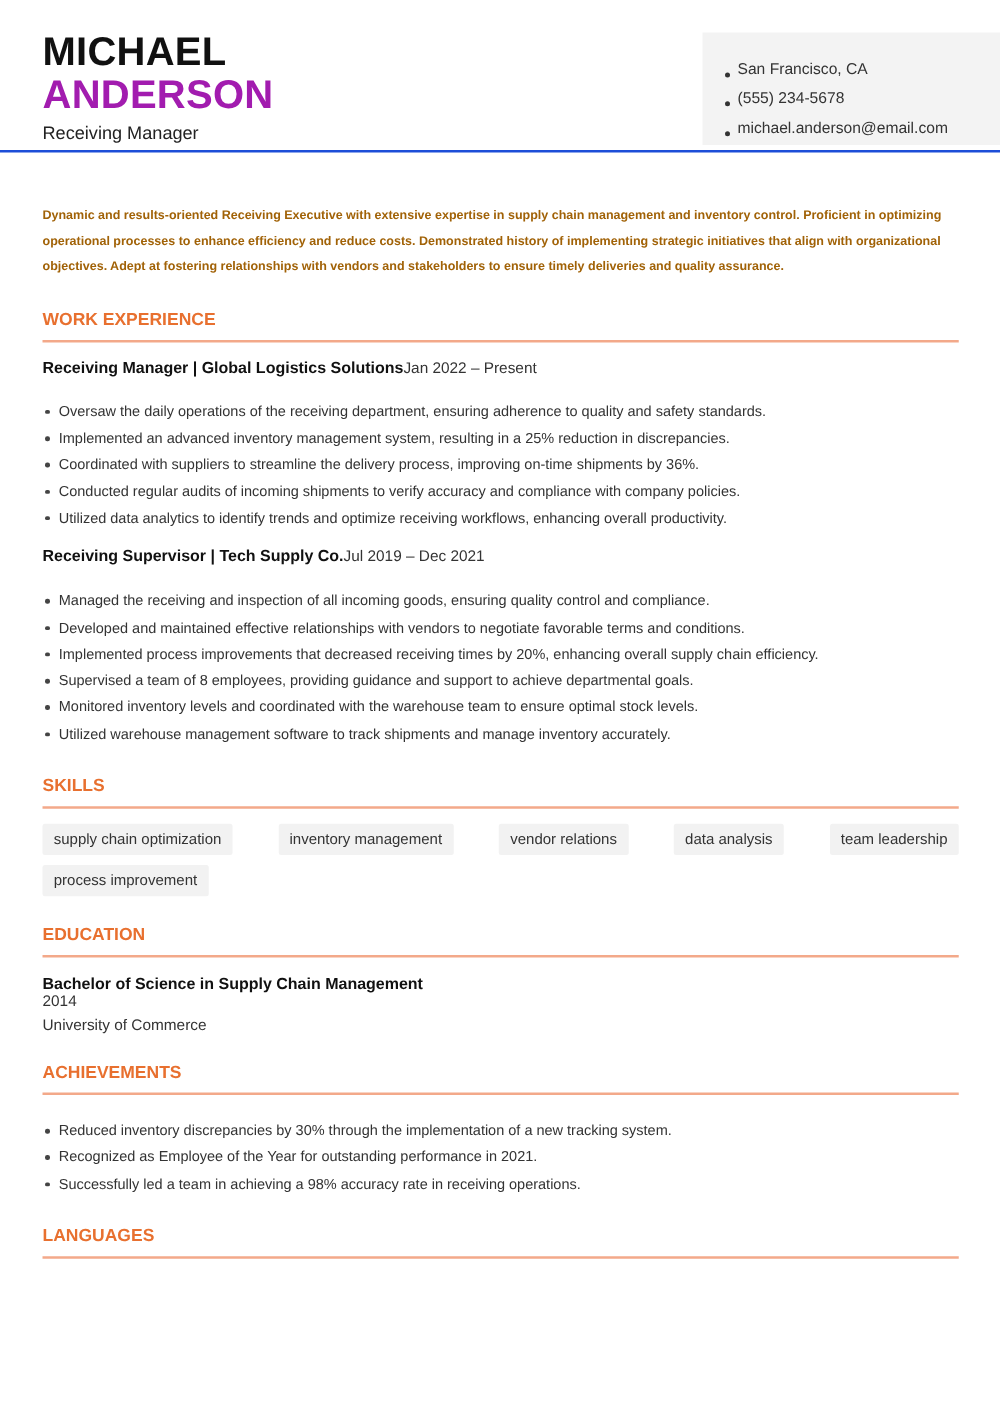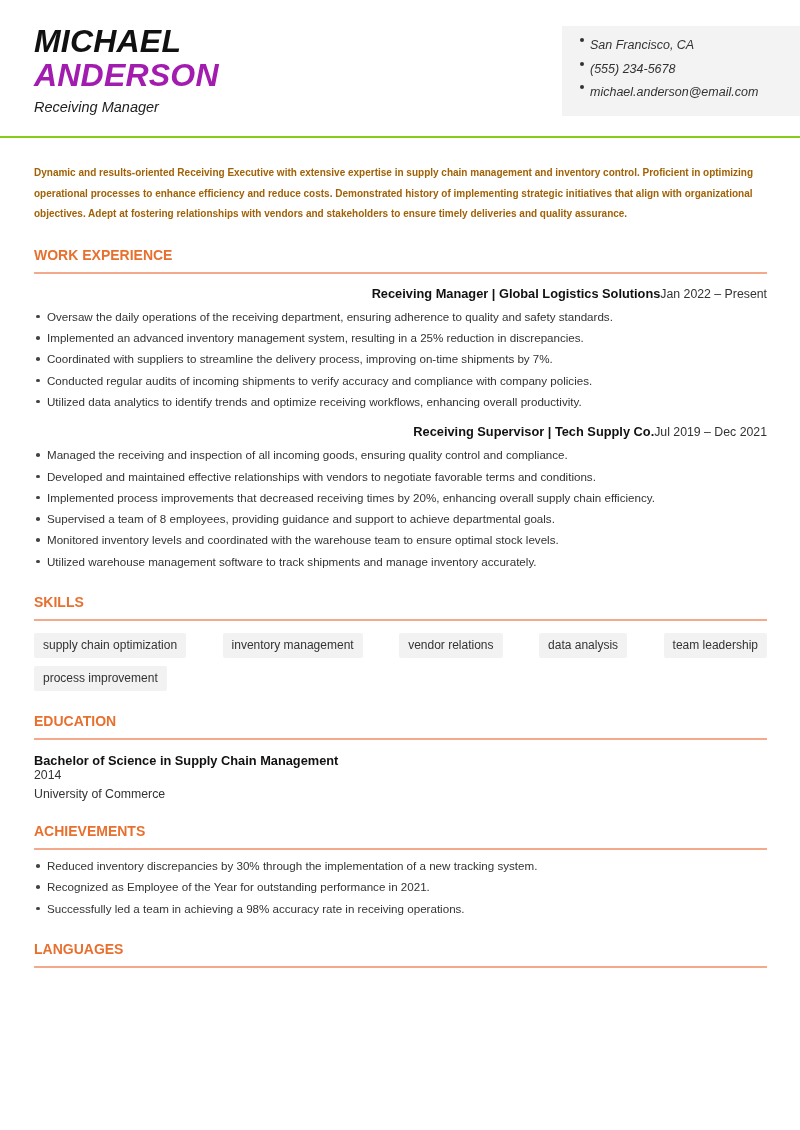--- a/index.html
+++ b/index.html
@@ -1,37 +1,37 @@
 <!DOCTYPE html>
 <html><head>
   <meta charset="utf-8">
   <style>
     * { box-sizing: border-box; margin: 0; padding: 0; }
     html, body { width: 800px; height: 1130px; background: #ffffff; }
     body { font-family: "Liberation Sans", "DejaVu Sans", sans-serif; color: #333333; position: relative; overflow: hidden; }
 
-    .header { position: relative; height: 138px; border-bottom: 2px solid #84cc16; font-style: italic; }
+    .header { position: relative; height: 122px; border-bottom: 2px solid #1d4ed8; }
     .name-first { position: absolute; left: 34px; top: 23px; font-size: 32px; font-weight: bold; color: #111111; letter-spacing: 0.2px; line-height: 36px; }
     .name-last { position: absolute; left: 34px; top: 57px; font-size: 32px; font-weight: bold; color: #a21caf; letter-spacing: 0.2px; line-height: 36px; }
     .job-title { position: absolute; left: 34px; top: 99px; font-size: 14.5px; color: #222222; }
 
     .contact-box { position: absolute; left: 562px; top: 26px; width: 238px; height: 90px; background: #f3f3f3; padding: 12px 0 0 18px; }
-    .contact-item { display: flex; align-items: flex-start; font-size: 12.5px; color: #333333; height: 23.5px; }
+    .contact-item { display: flex; align-items: flex-end; font-size: 12.5px; color: #333333; height: 23.5px; }
     .contact-item .dot { width: 4px; height: 4px; background: #333; border-radius: 50%; margin-right: 6px; flex-shrink: 0; }
 
     .content { position: absolute; left: 34px; top: 163px; width: 733px; }
     .summary { font-size: 10px; line-height: 20.6px; color: #a16207; font-weight: bold; }
 
     .section-title { font-size: 14px; font-weight: bold; color: #e8702f; margin-top: 22px; padding-bottom: 9px; border-bottom: 2px solid #f3a98a; text-transform: uppercase; }
 
     .job { margin-top: 12px; }
-    .job-head { display: flex; justify-content: flex-end; align-items: baseline; }
+    .job-head { display: flex; justify-content: flex-start; align-items: baseline; }
     .job-role { font-size: 12.8px; font-weight: bold; color: #111111; }
     .job-date { font-size: 12.3px; color: #333333; }
-    .bullets { list-style: none; margin-top: 5px; }
+    .bullets { list-style: none; margin-top: 18px; }
     .bullets li { font-size: 11.6px; color: #333333; line-height: 21.3px; position: relative; padding-left: 13px; }
     .bullets li::before { content: ""; position: absolute; left: 2px; top: 9px; width: 3.5px; height: 3.5px; background: #444; border-radius: 50%; }
 
     .tags { display: flex; flex-wrap: wrap; gap: 8px 8px; margin-top: 12px; justify-content: space-between; }
     .tag { background: #f2f2f2; font-size: 12px; color: #333333; padding: 0 9px; height: 25px; line-height: 25px; border-radius: 2px; }
 
     .edu { margin-top: 13px; }
     .edu-head { display: flex; justify-content: space-between; align-items: baseline; flex-direction: column; }
     .edu-degree { font-size: 12.8px; font-weight: bold; color: #111111; }
     .edu-year { font-size: 12.3px; color: #333333; }
@@ -67,21 +67,21 @@
   <div class="section-title">WORK EXPERIENCE</div>
 
   <div class="job">
     <div class="job-head">
       <span class="job-role">Receiving Manager | Global Logistics Solutions</span>
       <span class="job-date">Jan 2022 – Present</span>
     </div>
     <ul class="bullets">
       <li>Oversaw the daily operations of the receiving department, ensuring adherence to quality and safety standards.</li>
       <li>Implemented an advanced inventory management system, resulting in a 25% reduction in discrepancies.</li>
-      <li>Coordinated with suppliers to streamline the delivery process, improving on-time shipments by 7%.</li>
+      <li>Coordinated with suppliers to streamline the delivery process, improving on-time shipments by 36%.</li>
       <li>Conducted regular audits of incoming shipments to verify accuracy and compliance with company policies.</li>
       <li>Utilized data analytics to identify trends and optimize receiving workflows, enhancing overall productivity.</li>
     </ul>
   </div>
 
   <div class="job">
     <div class="job-head">
       <span class="job-role">Receiving Supervisor | Tech Supply Co.</span>
       <span class="job-date">Jul 2019 – Dec 2021</span>
     </div>

